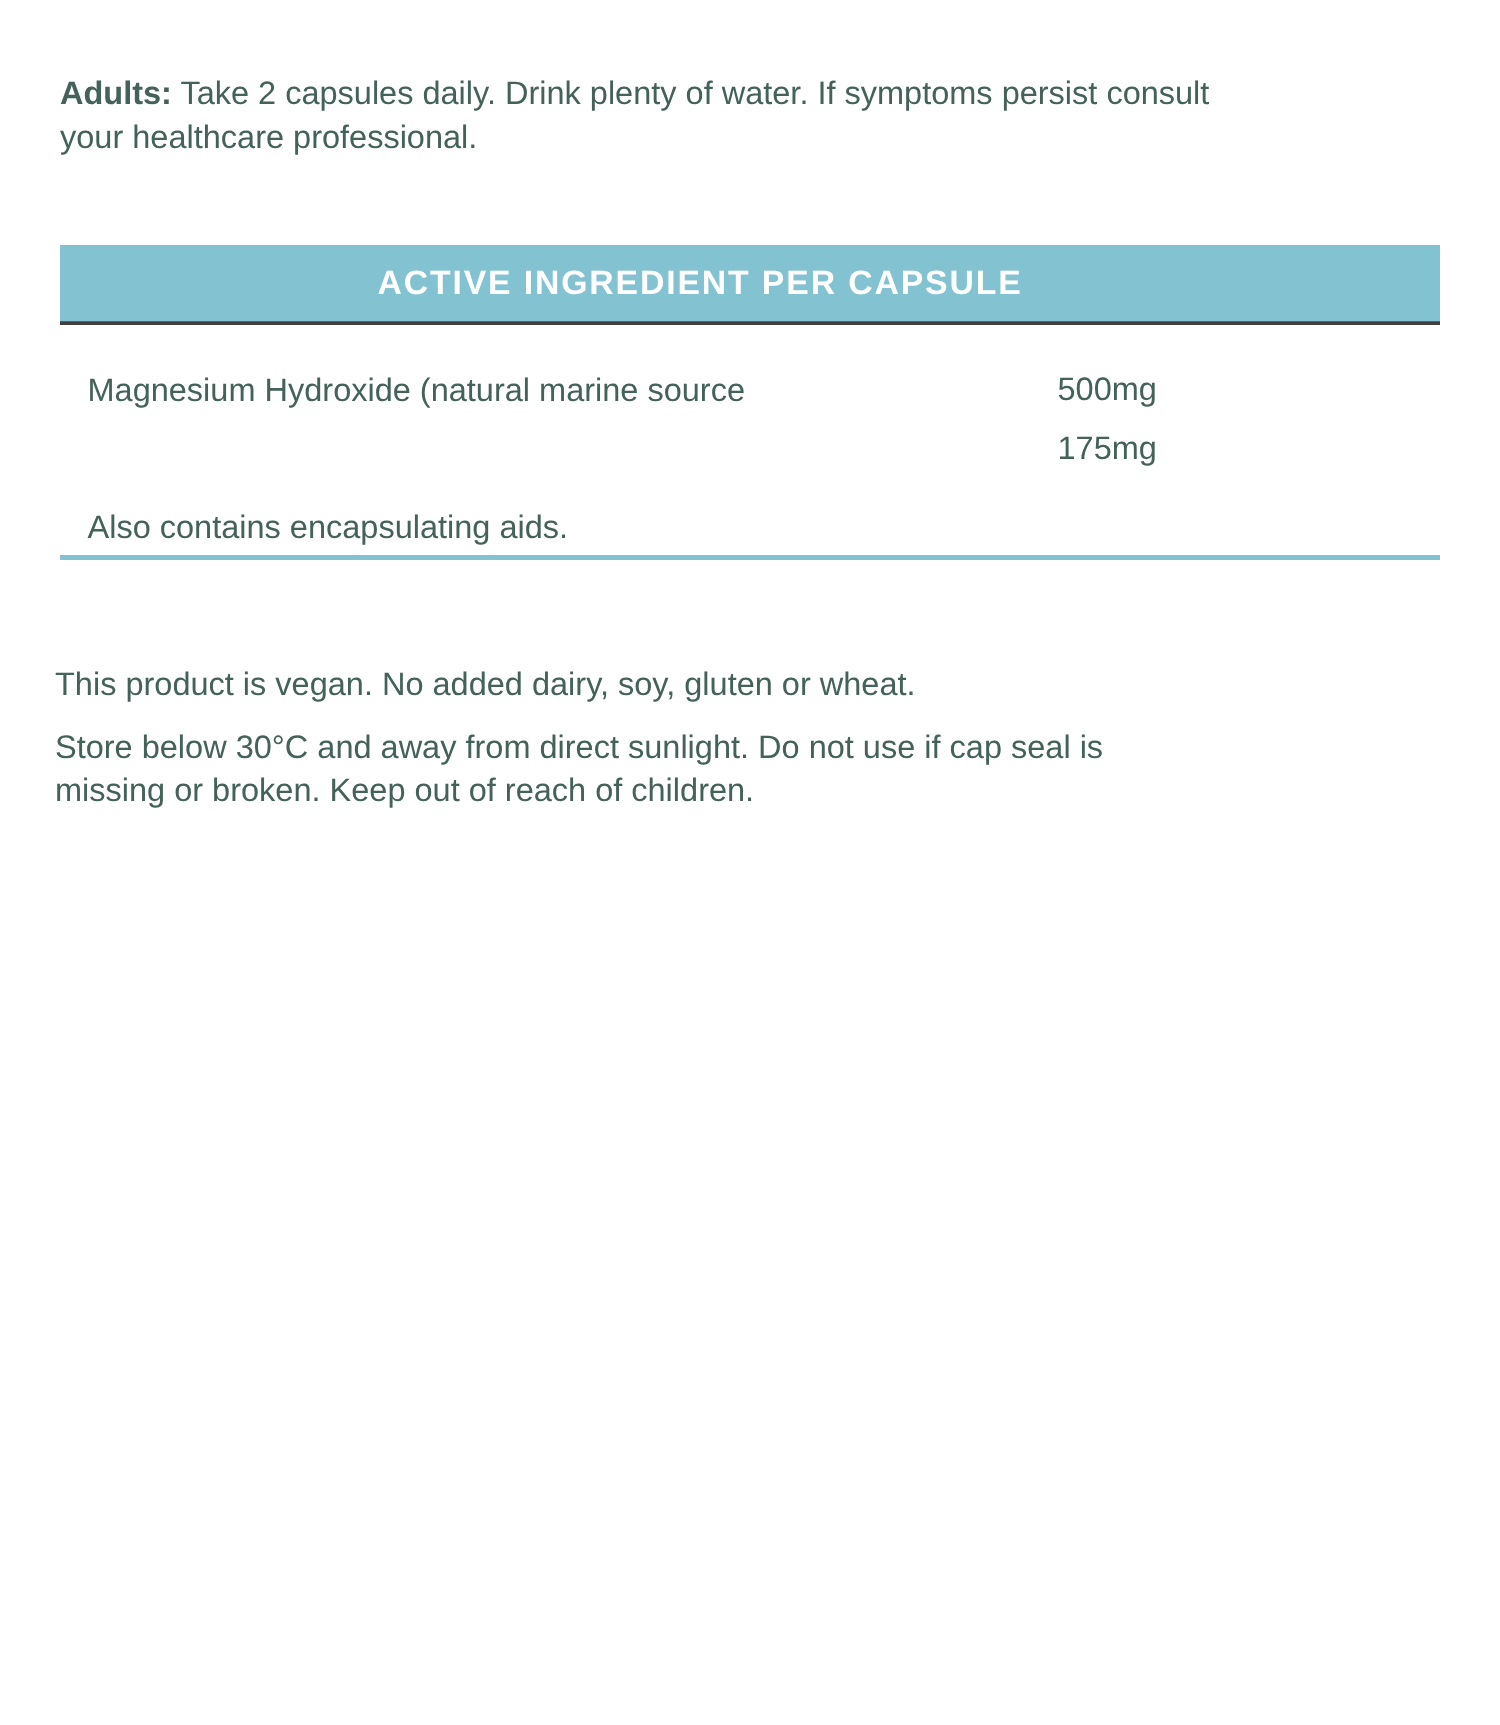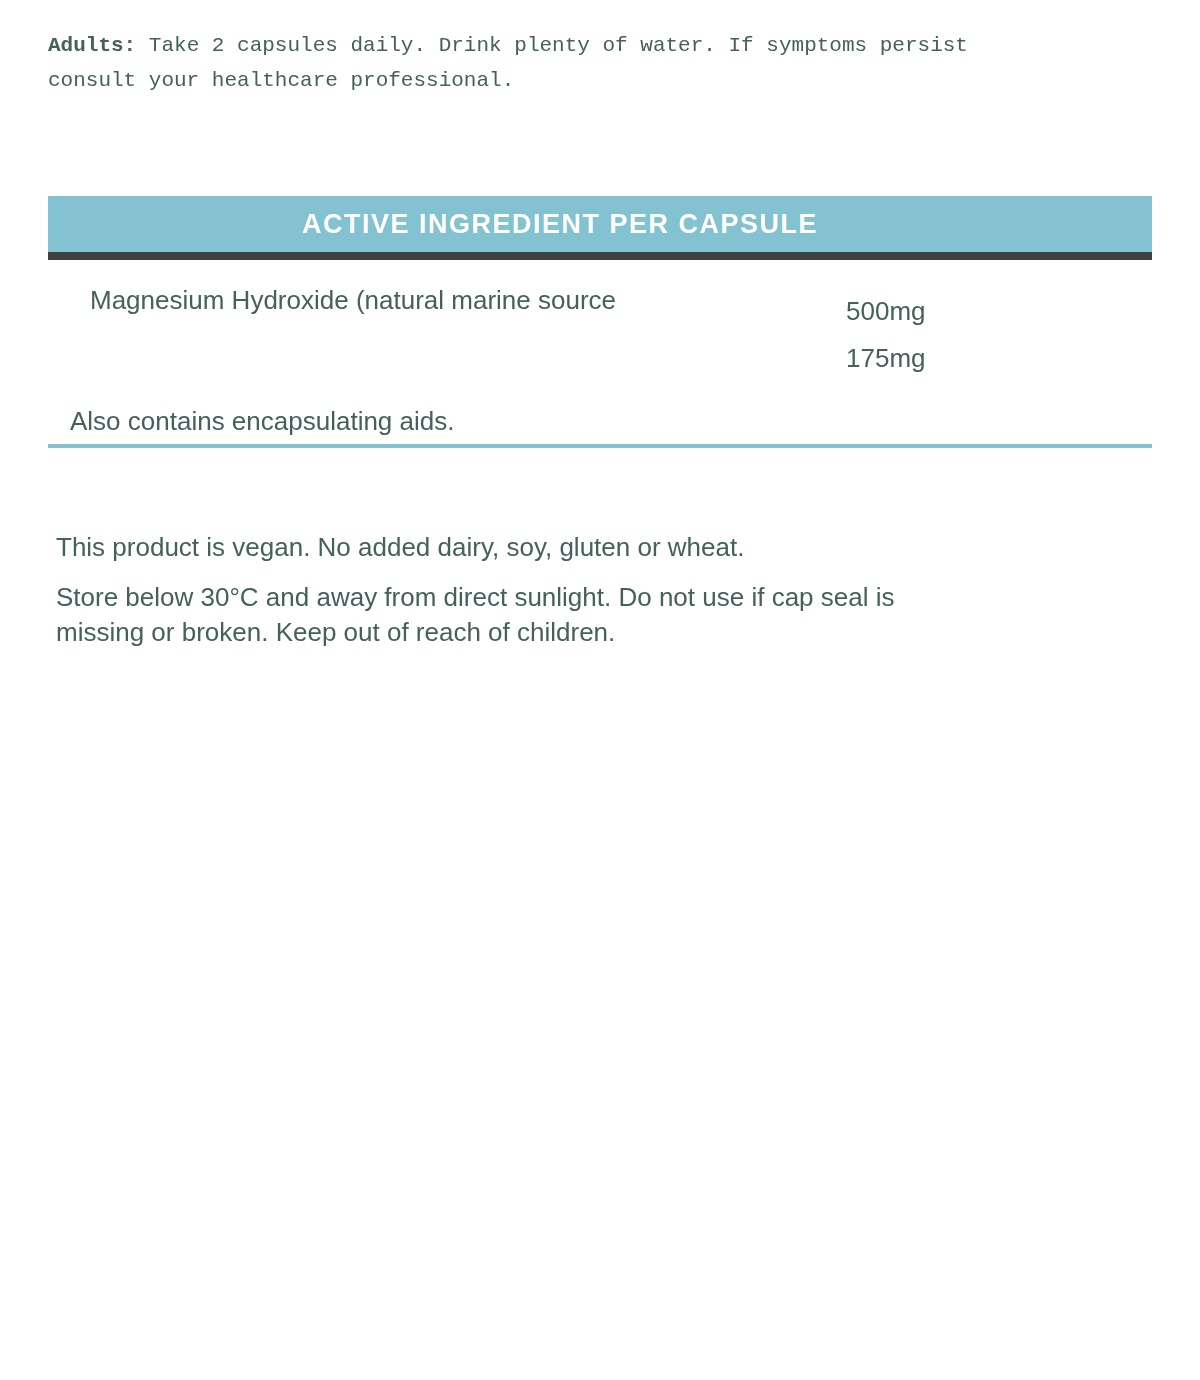--- a/index.html
+++ b/index.html
@@ -11,65 +11,63 @@
       width: 1200px;
       height: 1380px;
       position: relative;
       font-family: "Liberation Sans", "DejaVu Sans", sans-serif;
       color: #44615a;
       overflow: hidden;
     }
     .dosage {
       position: absolute;
       left: 48px;
-      top: 28px;
+      top: 57px;
       width: 960px;
-      font-size: 21px;
+      font-size: 26px;
       line-height: 35px;
       margin: 0;
-      font-family: Liberation Mono, monospace;
     }
     .dosage .label {
       font-weight: bold;
     }
     .ingredients {
       position: absolute;
       left: 48px;
       top: 196px;
       width: 1104px;
     }
     .ingredients-header {
       height: 64px;
       background: #83c2d1;
       display: flex;
       align-items: center;
       justify-content: center;
-      border-bottom: 8px solid #404040;
+      border-bottom: 3px solid #404040;
       box-sizing: border-box;
     }
     .ingredients-header span {
       color: #ffffff;
       font-weight: bold;
       font-size: 27px;
       letter-spacing: 1.5px;
       margin-left: -80px;
     }
     .ingredient-row {
       position: relative;
       height: 47px;
       font-size: 26px;
       line-height: 47px;
     }
     .ingredient-row.first { margin-top: 13px; }
     .ingredient-row .name {
       position: absolute;
       left: 22px;
-      top: 4px;
+      top: 16px;
       white-space: nowrap;
-      margin-left: 20px;
     }
     .ingredient-row.sub .name { left: 52px; }
     .ingredient-row .amount {
       position: absolute;
       left: 798px;
       top: 0;
       white-space: nowrap;
       margin-top: 15px;
     }
     .ingredient-note {
@@ -79,21 +77,21 @@
       line-height: 36px;
       height: 38px;
     }
     .ingredients-rule {
       height: 4px;
       background: #83c2d1;
       margin-top: 3px;
     }
     .notes {
       position: absolute;
-      left: 56px;
+      left: 44px;
       top: 530px;
       width: 900px;
       font-size: 26px;
       line-height: 35px;
     }
     .notes p {
       margin: 0 0 15px 0;
     }
   </style>
 </head>

